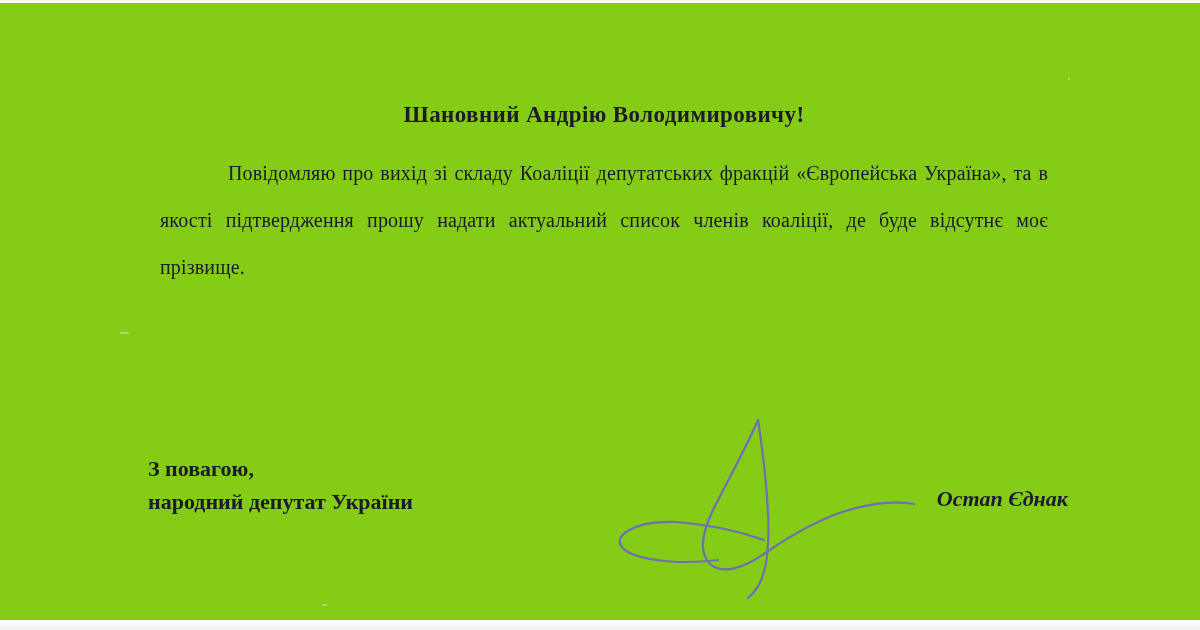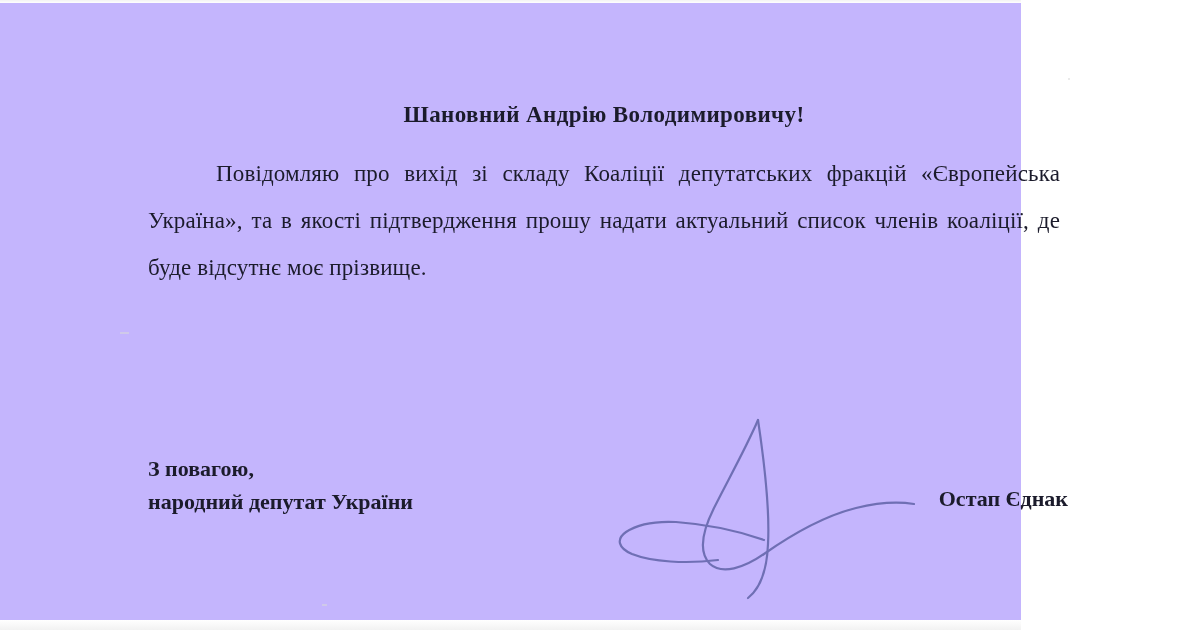--- a/index.html
+++ b/index.html
@@ -11,24 +11,23 @@
     height: 630px;
     background: #ffffff;
     font-family: "Liberation Serif", serif;
     color: #1b1b2b;
     overflow: hidden;
     position: relative;
   }
 
   .page {
     position: relative;
-    width: 985px;
+    width: 1200px;
     height: 630px;
-    background: #c4b5fd;
-    padding-left: 36px;
+    background: #84cc16;
   }
 
   
   .scan-edge-top {
     position: absolute;
     top: 0; left: 0; right: 0;
     height: 3px;
     background: linear-gradient(to bottom, #f3f3f3, #ffffff);
   }
   .scan-edge-bottom {
@@ -56,26 +55,26 @@
   .salutation {
     font-weight: bold;
     font-size: 23px;
     text-align: center;
     letter-spacing: .4px;
     margin: 0 0 20px 0;
     line-height: 1.3;
   }
 
   .paragraph {
-    font-size: 23px;
+    font-size: 20px;
     line-height: 47px;
     text-align: justify;
     text-justify: inter-word;
     text-indent: 68px;
-    margin: 0;
+    margin: 12px;
     letter-spacing: .15px;
   }
 
   .signature-block {
     position: absolute;
     left: 148px;
     top: 452px;
     width: 920px;
     height: 130px;
   }
@@ -90,20 +89,21 @@
     white-space: pre-line;
   }
 
   .signer-name {
     position: absolute;
     right: 0;
     top: 34px;
     font-weight: bold;
     font-size: 22px;
     white-space: nowrap;
+    font-style: italic;
   }
 
   .signature-mark {
     position: absolute;
     left: 440px;
     top: -40px;
     width: 330px;
     height: 190px;
     pointer-events: none;
   }

